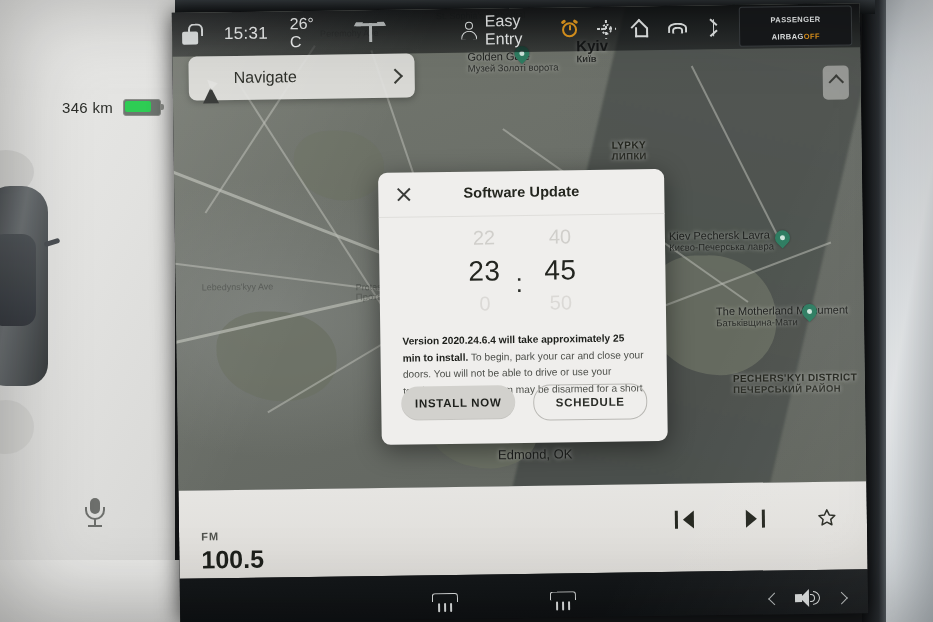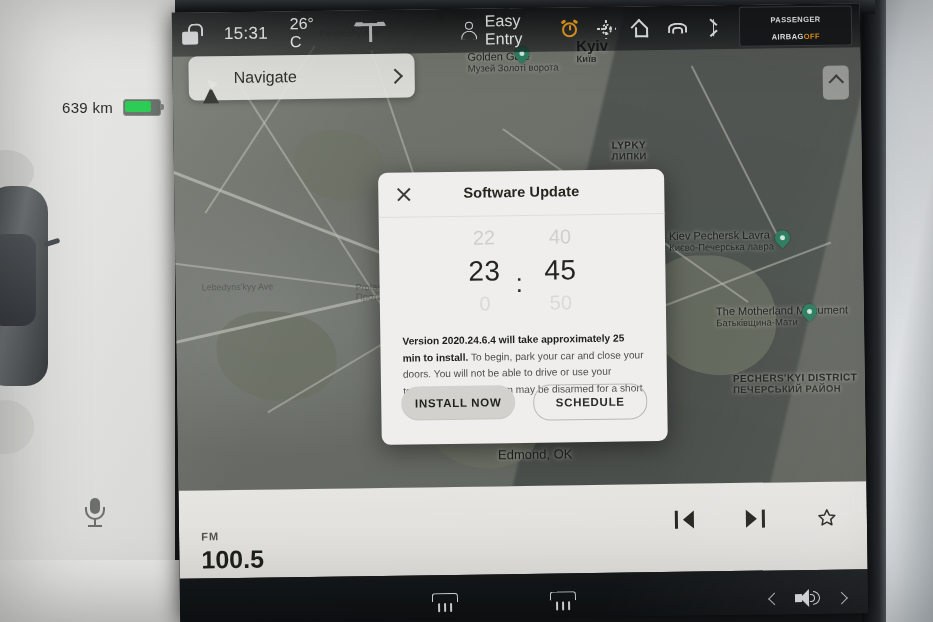--- a/index.html
+++ b/index.html
@@ -257,21 +257,21 @@
   <div class="env-bottom"></div>
   <div class="env-right">
     
     
     
   </div>
   <div class="env-right-dark"></div>
   <div class="env-topstrip"></div>
 
   <div class="range">
-    <span class="range-txt">639 km</span>
+    <span class="range-txt">346 km</span>
     <span class="batt">
       <i class="fill" id="batt-fill" style="width: 26.4px; background: rgb(46, 204, 84);"></i>
         <i class="tip"></i>
     </span>
   </div>
   <div class="blob" style="left:-22px;top:150px;width:56px;height:44px;"></div>
   <div class="blob" style="left:-22px;top:400px;width:56px;height:54px;"></div>
   <div class="carimg">
       <i class="glass"></i>
     </div>

